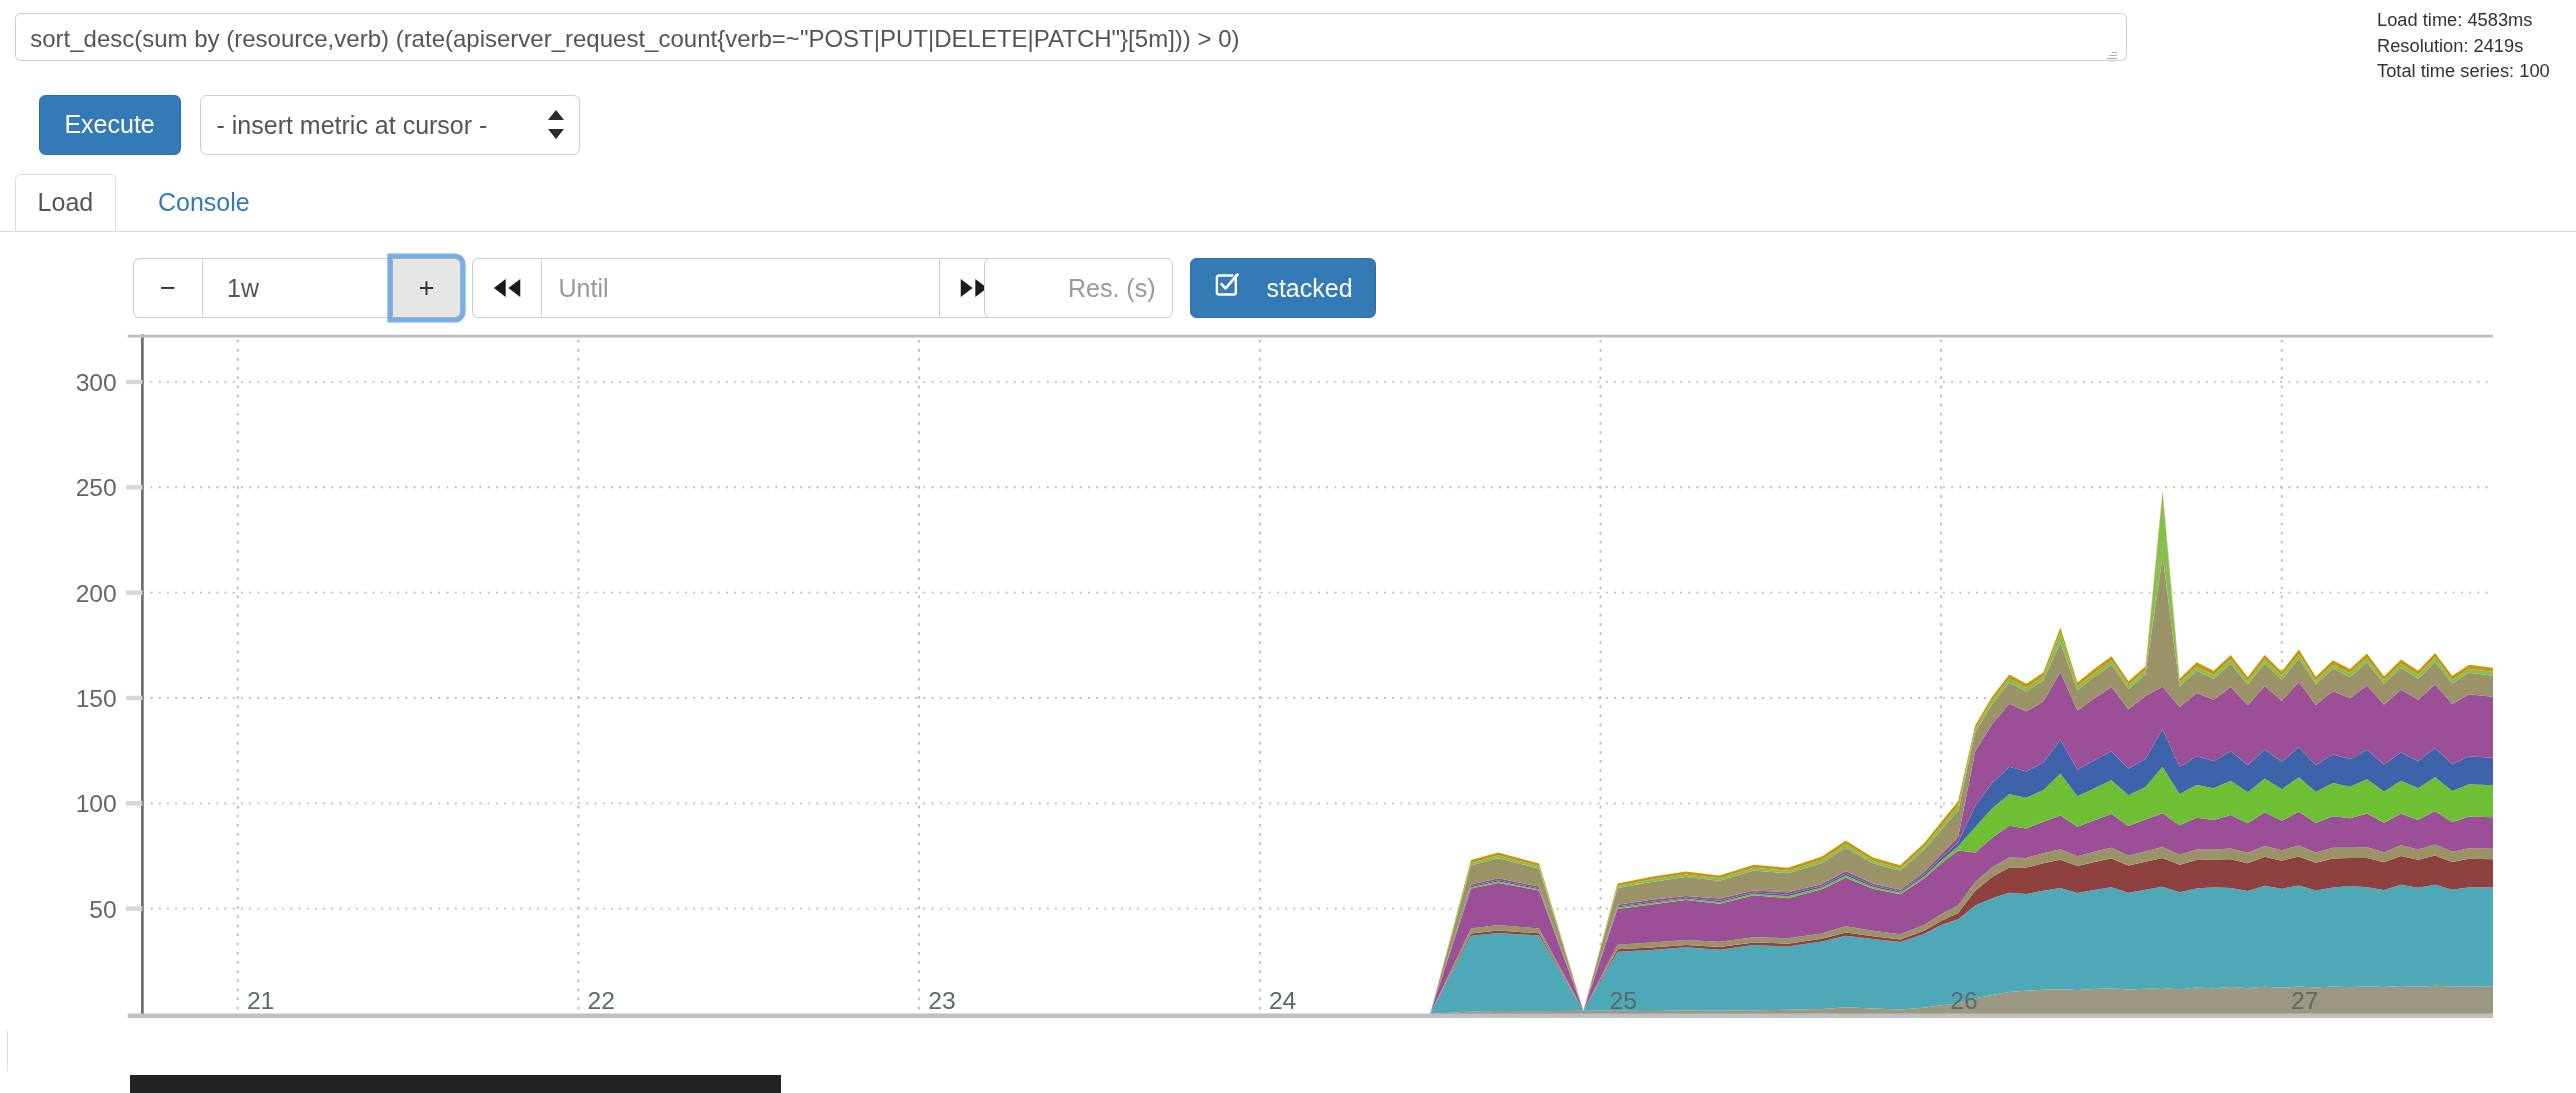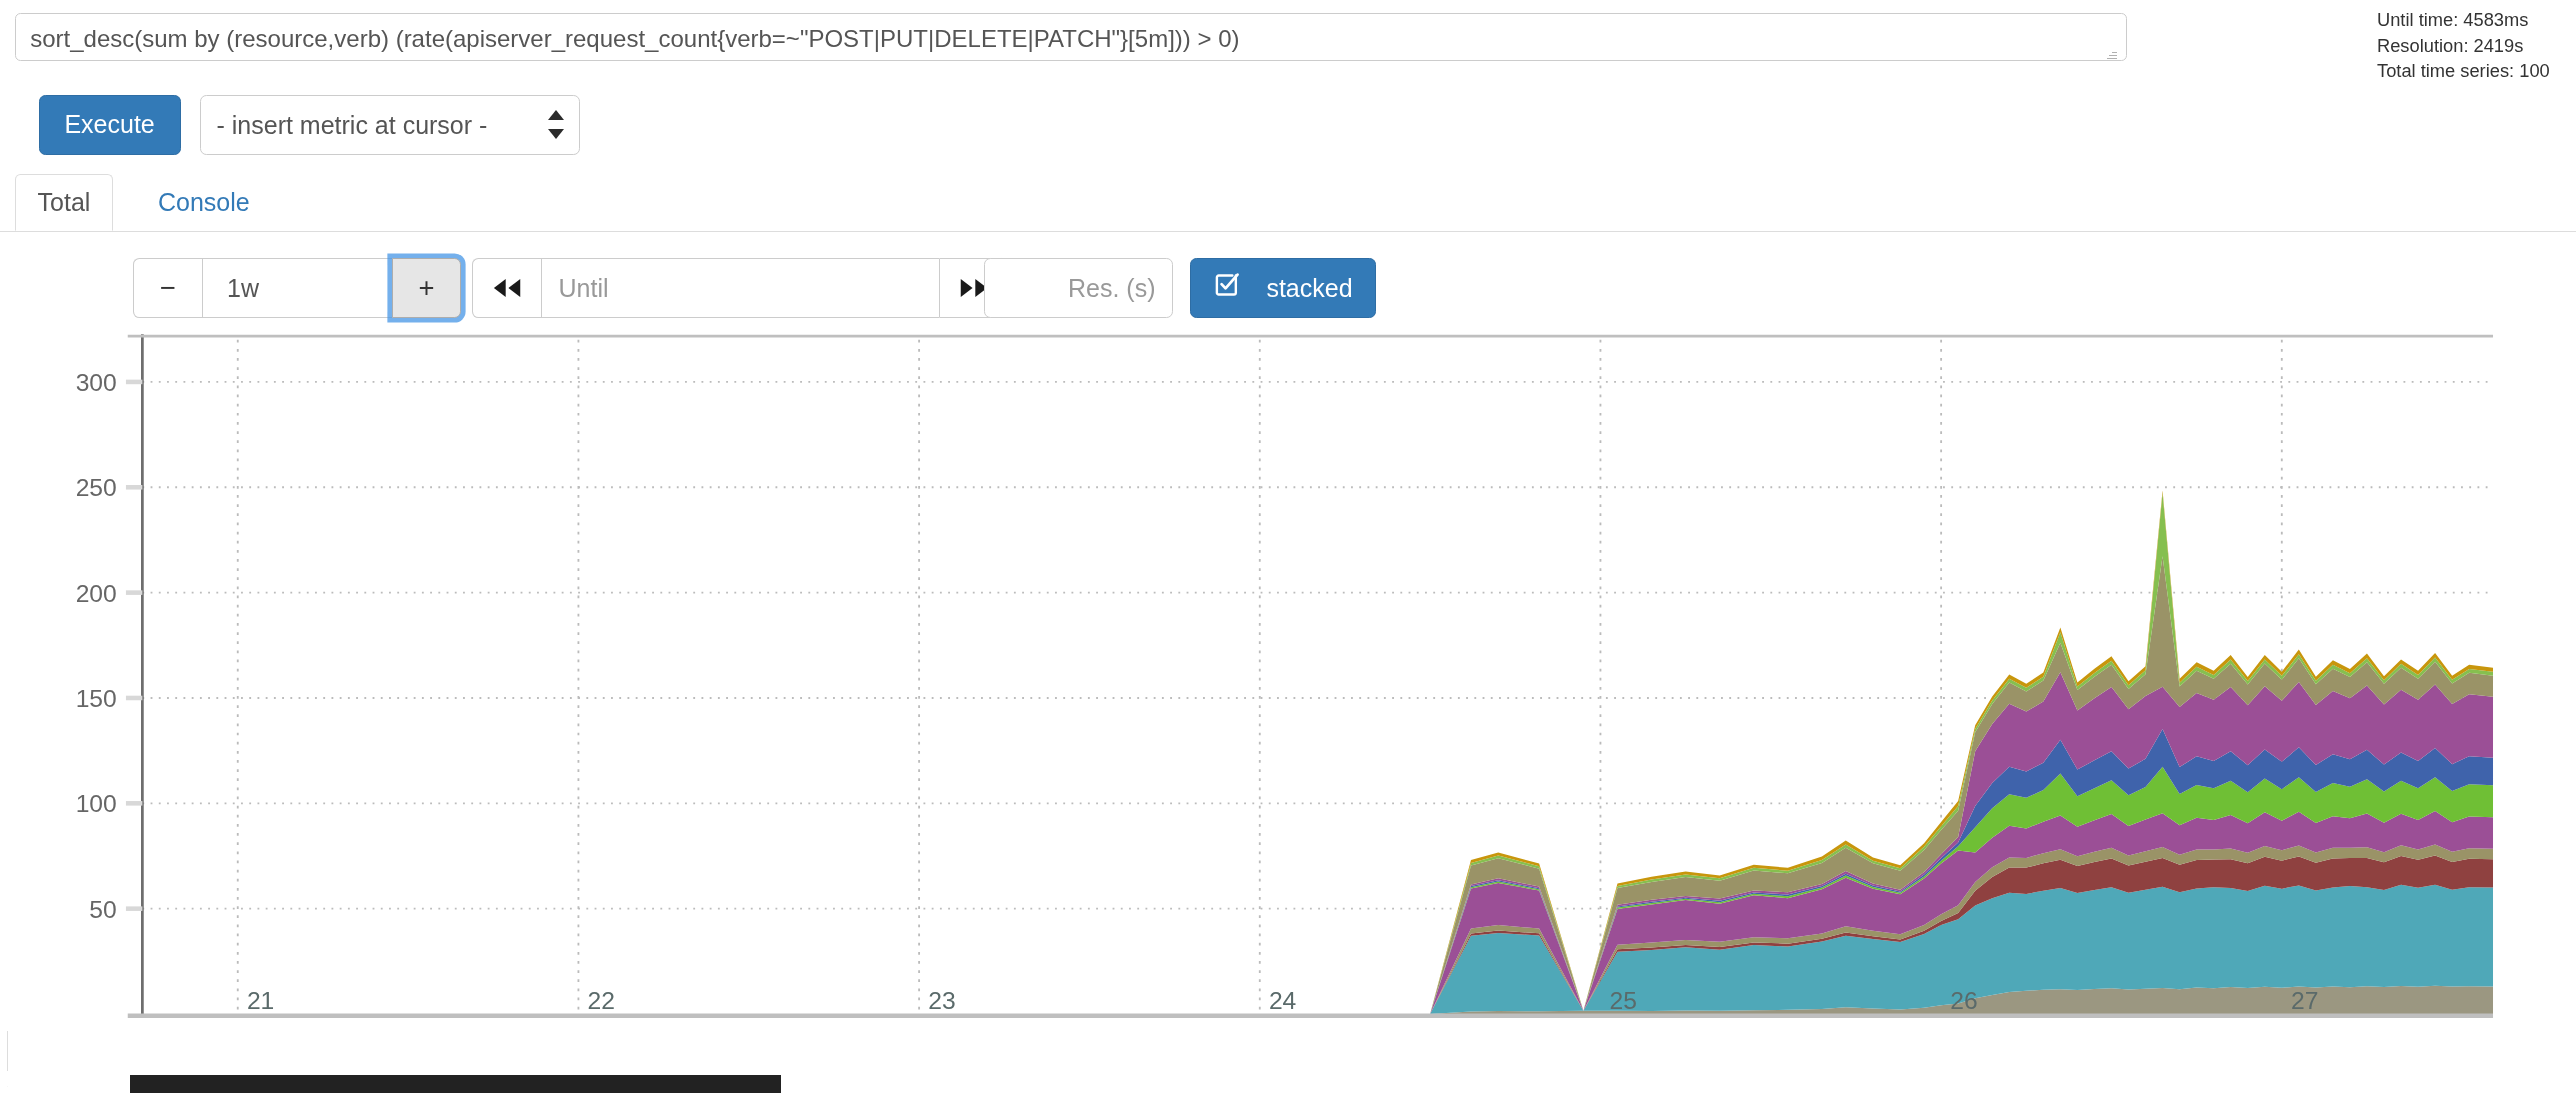--- a/index.html
+++ b/index.html
@@ -290,40 +290,40 @@
 
   <div id="query-row">
     <textarea id="query-textarea" placeholder="Expression (press Shift+Enter for newlines)" style="">sort_desc(sum by (resource,verb) (rate(apiserver_request_count{verb=~"POST|PUT|DELETE|PATCH"}[5m])) &gt; 0)</textarea>
     <div id="resize-grip">
       <i></i>
         <i></i>
         <i></i>
     </div>
 
     <div id="stats">
-      <div>Until time: 4583ms</div>
+      <div>Load time: 4583ms</div>
       <div>Resolution: 2419s</div>
       <div>Total time series: 100</div>
     </div>
   </div>
 
   <div id="exec-row">
     <button id="execute-button">Execute</button>
 
     <div id="metric-select">
       <span id="metric-select-label">- insert metric at cursor -</span>
       <span id="metric-select-arrows">
         <span class="up"></span>
           <span class="down"></span>
       </span>
     </div>
   </div>
 
   <div id="tabs">
-    <div class="tab active">Total</div>
+    <div class="tab active">Load</div>
     <div class="tab inactive">Console</div>
   </div>
 
   <div id="graph-controls">
 
     <div class="ctrl-group" id="range-group">
       <button class="ctrl-btn" id="range-minus">−</button>
       <input class="ctrl-input" id="range-input" type="text" value="1w" style="">
       <button class="ctrl-btn" id="range-plus">+</button>
     </div>

